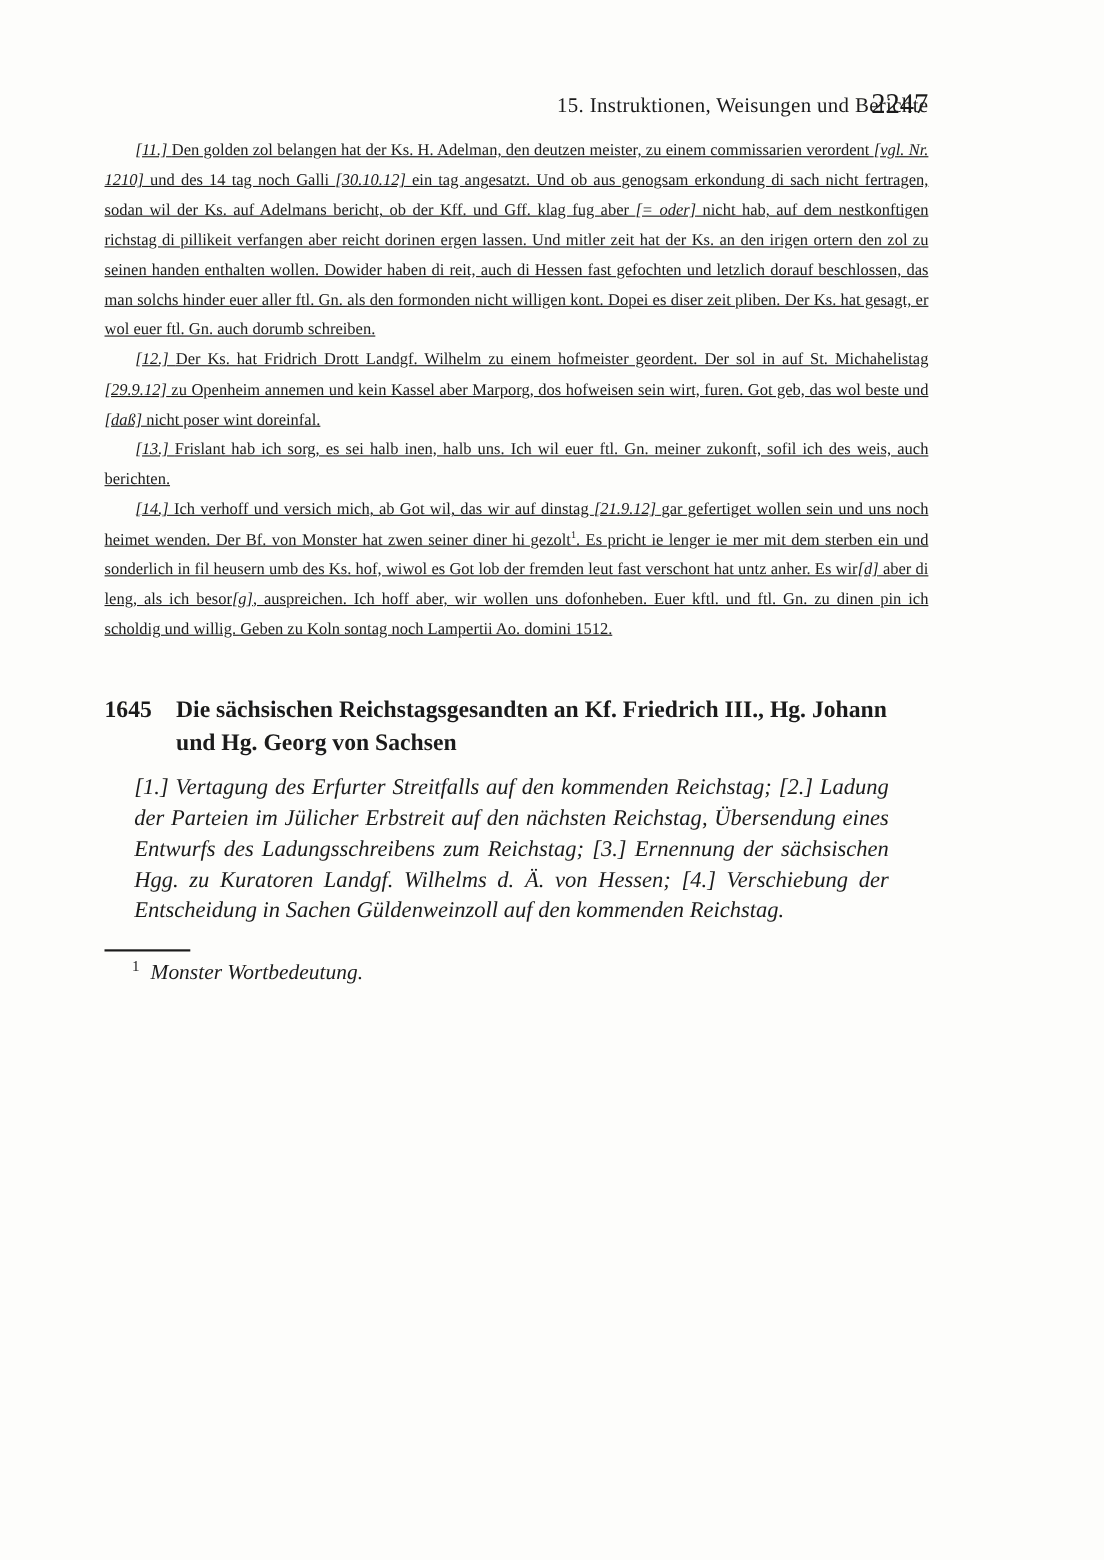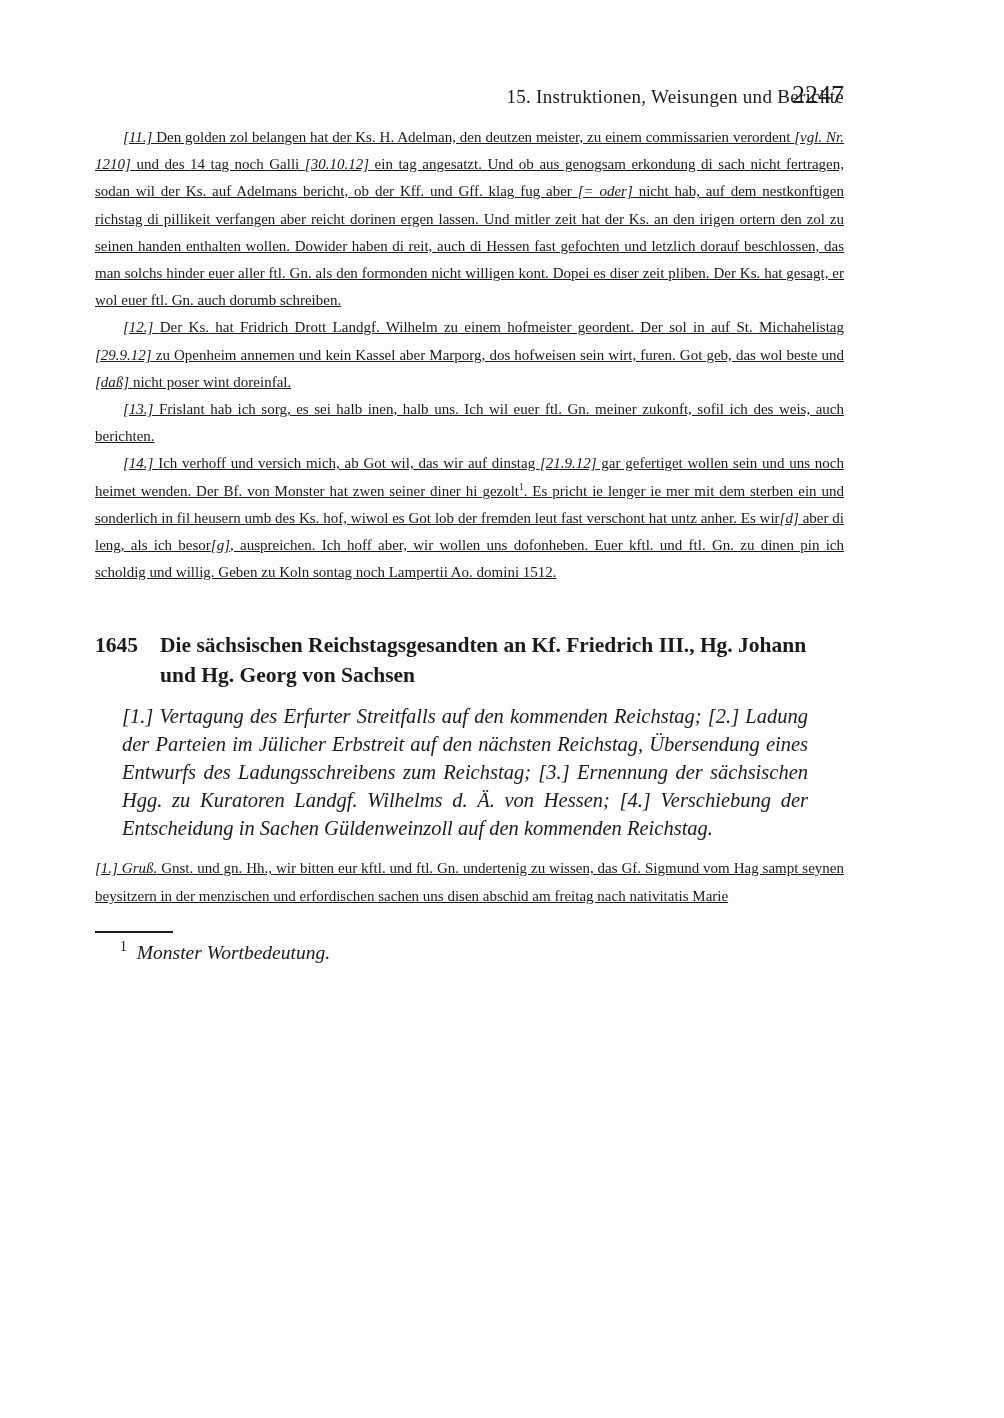--- a/index.html
+++ b/index.html
@@ -115,21 +115,20 @@
     <p><i>[13.] </i><span>Frislant hab ich sorg, es sei halb inen, halb uns. Ich wil euer ftl. Gn. meiner zukonft, sofil ich des weis, auch berichten.</span></p>
     <p><i>[14.] </i><span>Ich verhoff und versich mich, ab Got wil, das wir auf dinstag </span><i>[21.9.12]</i><span> gar gefertiget wollen sein und uns noch heimet wenden. Der Bf. von Monster hat zwen seiner diner hi gezolt</span><sup class="fn-ref">1</sup><span>. Es pricht ie lenger ie mer mit dem sterben ein und sonderlich in fil heusern umb des Ks. hof, wiwol es Got lob der fremden leut fast verschont hat untz anher. Es wir</span><i>[d]</i><span> aber di leng, als ich besor</span><i>[g]</i><span>, auspreichen. Ich hoff aber, wir wollen uns dofonheben. Euer kftl. und ftl. Gn. zu dinen pin ich scholdig und willig. Geben zu Koln sontag noch Lampertii Ao. domini 1512.</span></p>
   </div>
 
   <div class="entry">
     <div class="entry-heading">
       <span class="entry-number">1645</span>
       <span class="entry-title">Die sächsischen Reichstagsgesandten an Kf. Friedrich III., Hg. Johann und Hg. Georg von Sachsen</span>
     </div>
     <p class="regest">[1.] Vertagung des Erfurter Streitfalls auf den kommenden Reichstag; [2.] Ladung der Parteien im Jülicher Erbstreit auf den nächsten Reichstag, Übersendung eines Entwurfs des Ladungsschreibens zum Reichstag; [3.] Ernennung der sächsischen Hgg. zu Kuratoren Landgf. Wilhelms d. Ä. von Hessen; [4.] Verschiebung der Entscheidung in Sachen Güldenweinzoll auf den kommenden Reichstag.</p>
-    <p class="body-para"><i>[1.] Gruß.</i><span> Gnst. und gn. Hh., wir bitten eur kftl. und ftl. Gn. undertenig zu wissen, das Gf. Sigmund vom Hag sampt seynen beysitzern in der menzischen und erfordischen sachen uns disen abschid am freitag nach nativitatis Marie</span></p>
   </div>
 
   <div class="footnotes">
     <div class="footnote-rule"></div>
     <p class="footnote"><span class="fn-marker">1</span><span class="footnote-text">Monster Wortbedeutung.</span></p>
   </div>
 
 </div>
 
 </body></html>

